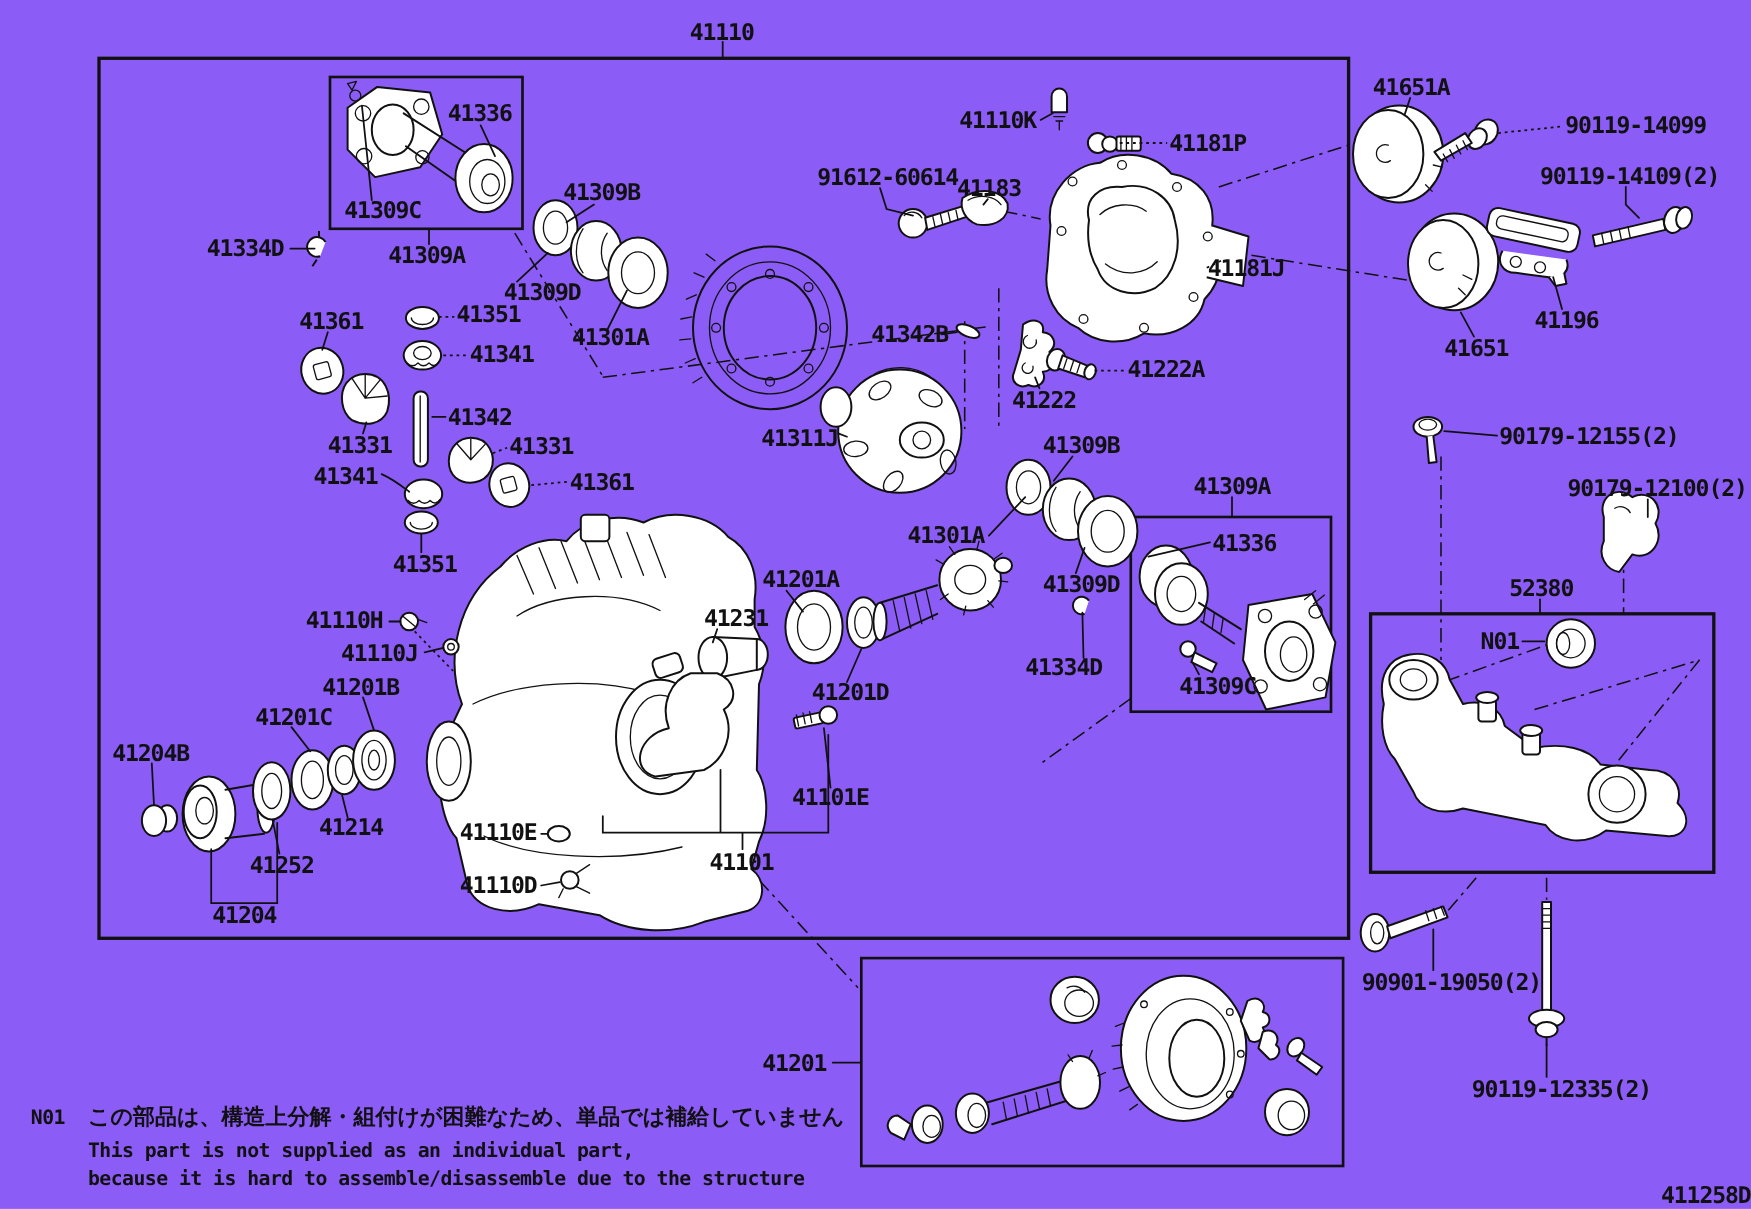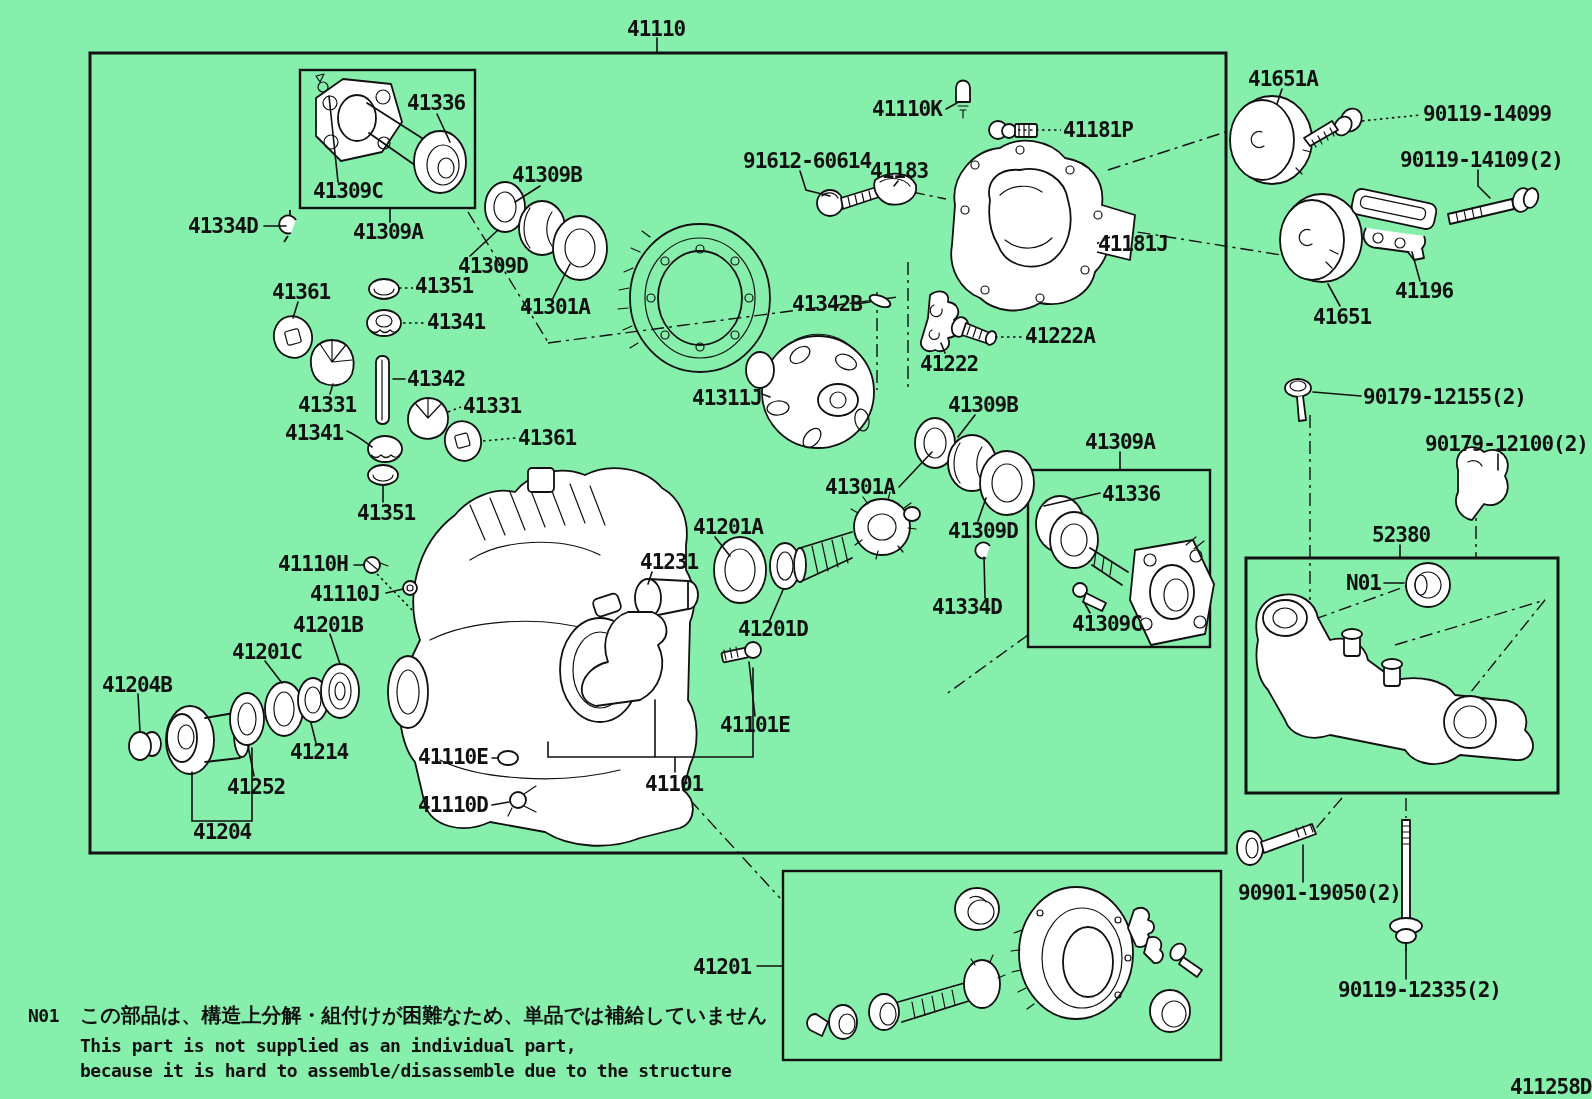--- a/index.html
+++ b/index.html
@@ -1,16 +1,16 @@
 <!DOCTYPE html>
 <html><head>
 <meta charset="utf-8">
 <style>
   html,body{margin:0;padding:0;background:#ffffff;}
-  #stage{position:relative;width:1592px;height:1099px;background:#86efac;overflow:hidden;}
+  #stage{position:relative;width:1592px;height:1099px;background:#8b5cf6;overflow:hidden;}
   svg{display:block;}
   .pn{font-family:"DejaVu Sans Mono","Liberation Mono",monospace;font-weight:bold;font-size:21px;letter-spacing:-1px;fill:#111;}
   .note-en{font-family:"DejaVu Sans Mono","Liberation Mono",monospace;font-weight:bold;font-size:18px;letter-spacing:-0.5px;fill:#111;}
   .note-ja{font-family:"DejaVu Sans","Liberation Sans",sans-serif;font-weight:bold;font-size:20px;fill:#111;}
   .ln{stroke:#111;fill:none;stroke-width:1.8;stroke-linecap:round;stroke-linejoin:round;}
   .lnw{stroke:#111;fill:#fff;stroke-width:1.8;stroke-linejoin:round;}
   .thin{stroke-width:1.2;}
   .box{stroke:#111;fill:none;stroke-width:3;}
   .ibox{stroke:#111;fill:none;stroke-width:2.4;}
   .ld{stroke:#111;fill:none;stroke-width:1.6;stroke-linecap:round;}

